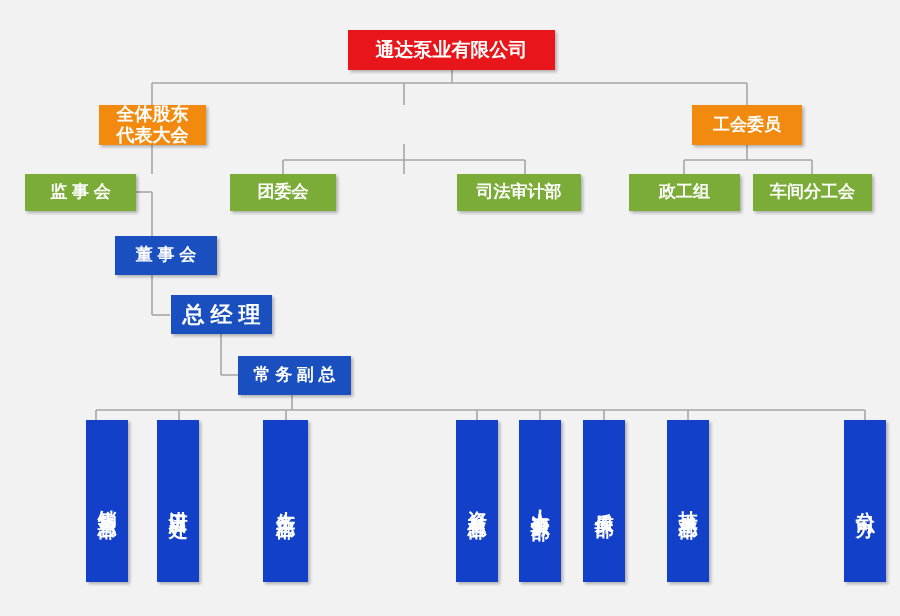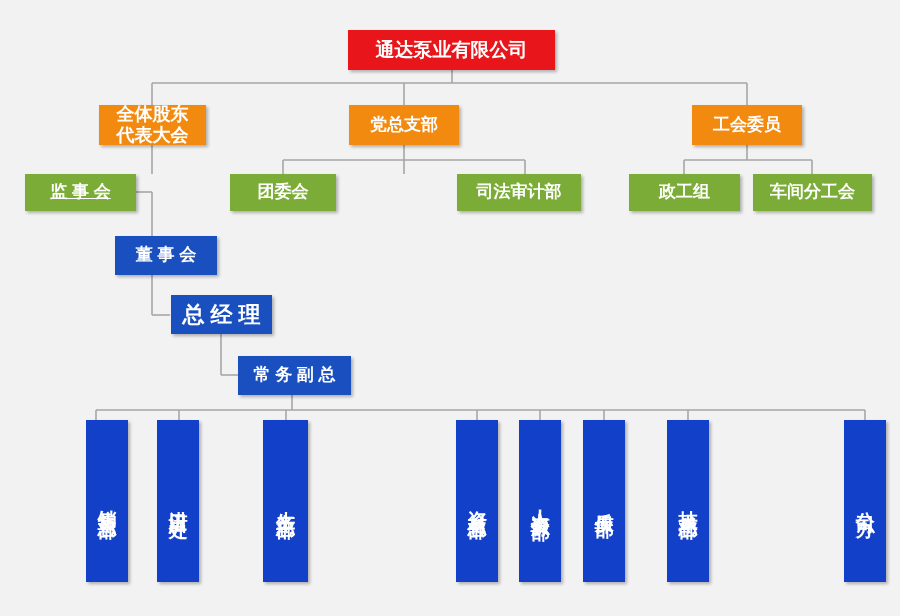--- a/index.html
+++ b/index.html
@@ -104,29 +104,26 @@
 
   <div class="node red" style="left:332px; top:30px; width:207px; height:40px; font-size:19px;">
     <span>通达泵业有限公司</span>
   </div>
 
   <div class="node orange" style="left:83px; top:105px; width:107px; height:40px; font-size:18px; flex-direction:column;">
     <span>全体股东</span>
     <span>代表大会</span>
   </div>
 
-  <div class="node orange" style="left:333px; top:105px; width:110px; height:40px; font-size:17px;">
-    <span>党总支部</span>
-  </div>
 
   <div class="node orange" style="left:676px; top:105px; width:110px; height:40px; font-size:17px;">
     <span>工会委员</span>
   </div>
 
-  <div class="node green" style="left:9px; top:174px; width:111px; height:37px; font-size:17px;text-decoration:underline;">
+  <div class="node green" style="left:9px; top:174px; width:111px; height:37px; font-size:17px;">
     <span>监 事 会</span>
   </div>
 
   <div class="node green" style="left:214px; top:174px; width:106px; height:37px; font-size:17px;">
     <span>团委会</span>
   </div>
 
 
   <div class="node green" style="left:441px; top:174px; width:124px; height:37px; font-size:17px;">
     <span>司法审计部</span>

